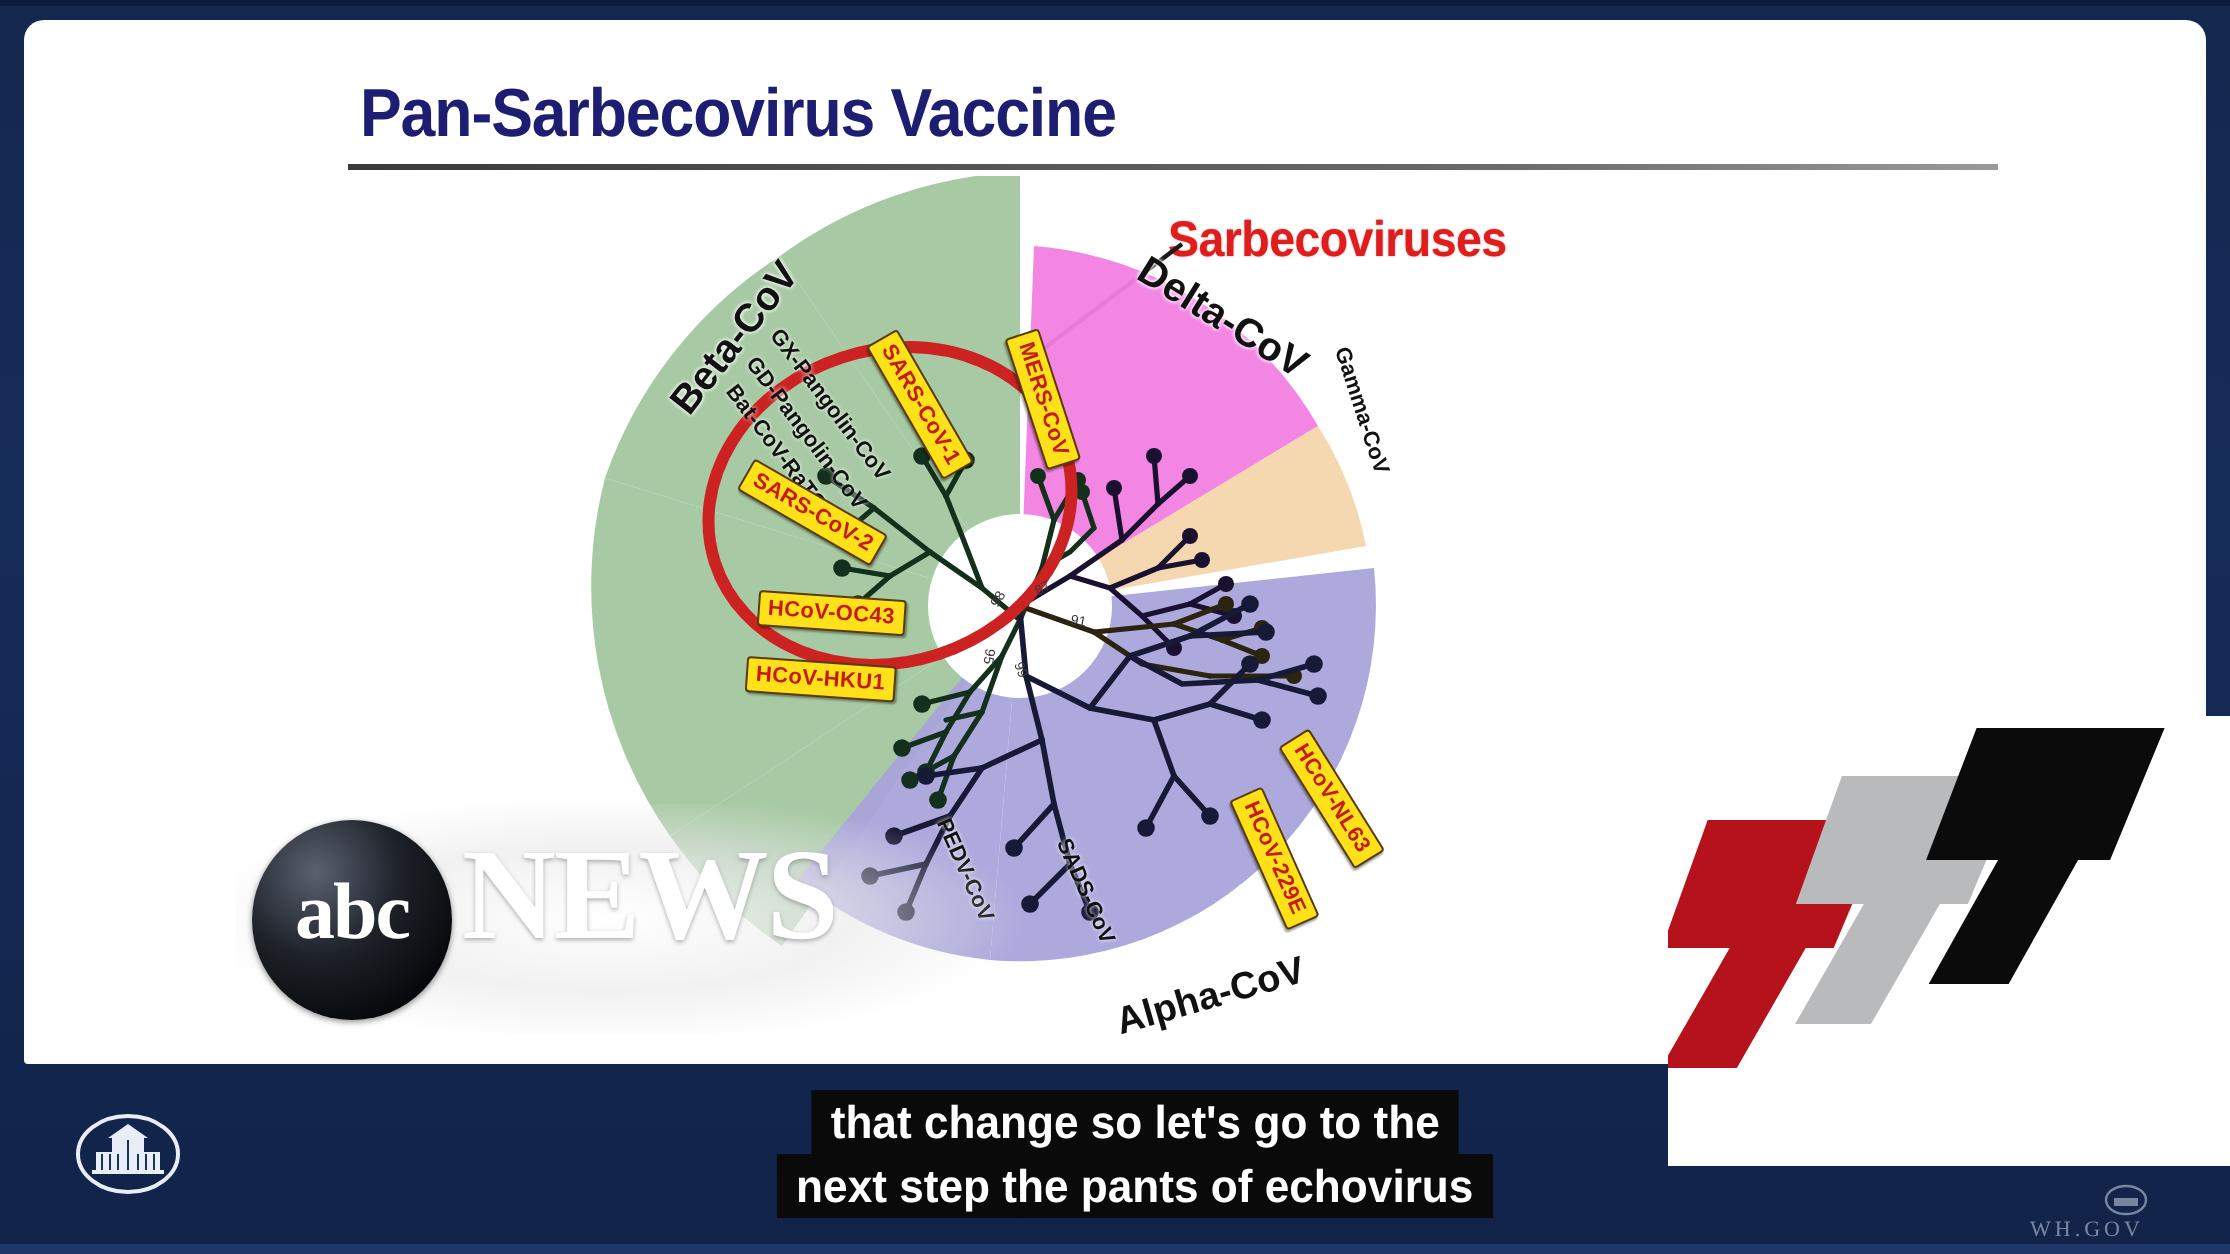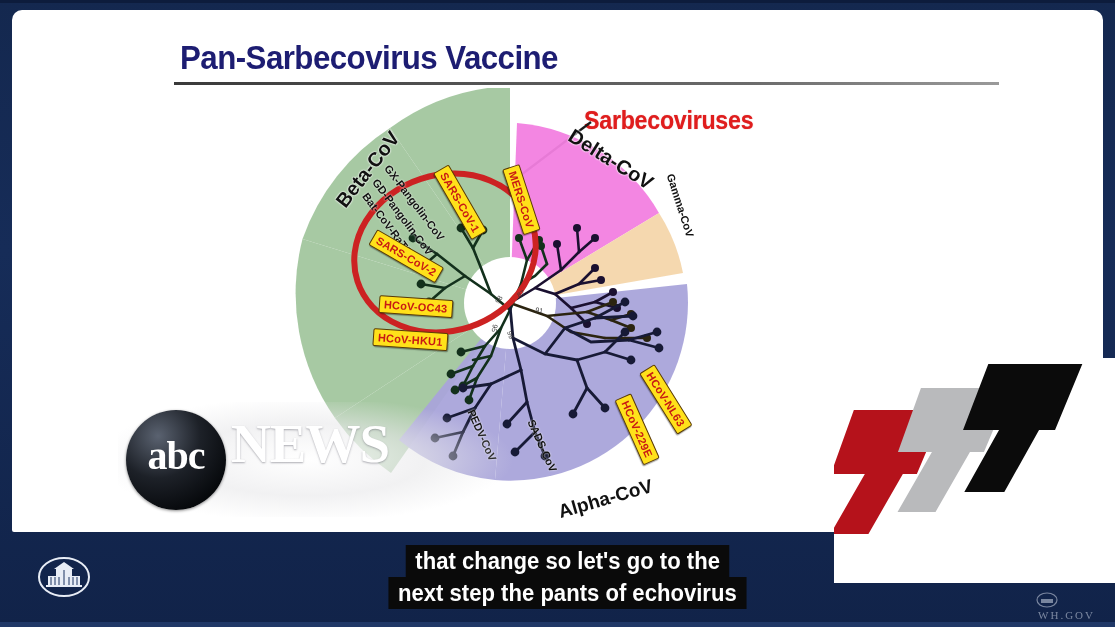--- a/index.html
+++ b/index.html
@@ -94,21 +94,21 @@
     background:radial-gradient(circle at 32% 26%,#5a6270 0%,#1d2128 42%,#05070a 80%);
     box-shadow:0 1px 3px rgba(0,0,0,.45);
   }
   .abc-text{
     position:absolute;left:14px;top:34px;width:88px;text-align:center;
     font-family:"Liberation Serif", serif;font-weight:bold;font-size:40px;
     color:#fff;line-height:1;letter-spacing:-1px;
   }
   .news-text{
     position:absolute;left:113px;top:14px;
-    font-family:"Liberation Serif", serif;font-weight:bold;font-size:55px;
+    font-family:"Liberation Serif", serif;font-weight:bold;font-size:65px;
     color:#fff;line-height:1;letter-spacing:-1px;
     text-shadow:0 1px 2px rgba(110,110,120,.55);
   }
 
   
   .ttt-box{
     position:absolute;left:834px;top:358px;width:281px;height:225px;
     background:#ffffff;overflow:hidden;
   }
   .ttt-box svg{display:block;}
@@ -124,21 +124,21 @@
     background:#0a0a0a;color:#fff;
     font-family:"Liberation Sans", sans-serif;
     font-weight:bold;font-size:23px;line-height:30px;
     padding:1px 10px;white-space:nowrap;
     transform:scaleX(.96);
   }
 
   
   .wh-seal{position:absolute;left:36px;top:555px;width:56px;height:44px;}
   .wh-gov{
-    position:absolute;right:20px;bottom:6px;width:96px;text-align:right;
+    position:absolute;right:4px;bottom:6px;width:96px;text-align:left;
     opacity:.55;
   }
   .wh-gov .wh-gov-text{
     font-family:"Liberation Serif", serif;font-size:11px;letter-spacing:2px;
     color:#cfd7e6;
   }
 </style>
 </head>
 <body>
 

